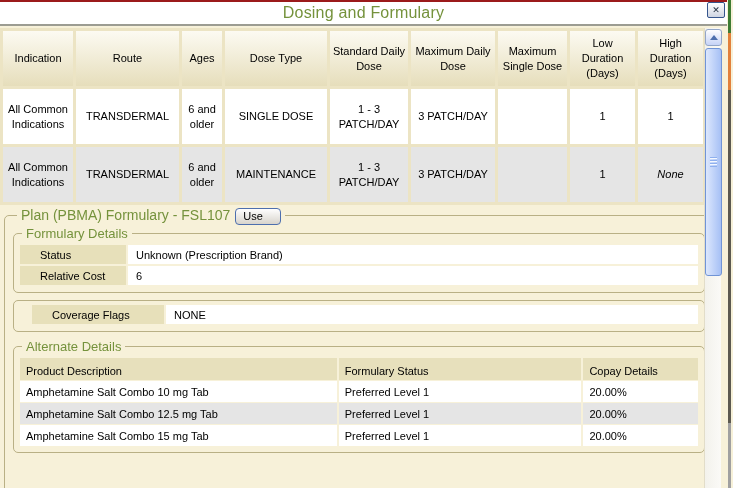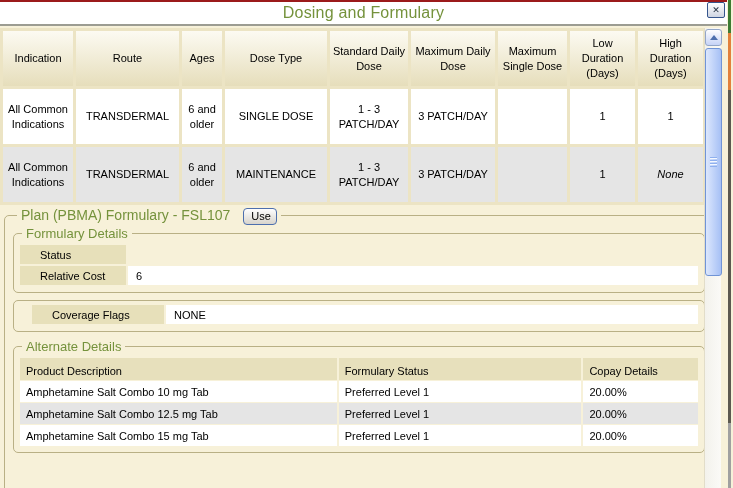--- a/index.html
+++ b/index.html
@@ -52,21 +52,21 @@
   legend { color:var(--olive,#75923c); padding:0 4px; margin-left:4px; white-space:nowrap; }
   fieldset.outer {
     position:absolute; top:207px; left:4px; width:710px; height:310px;
     padding:0 8px 8px 8px;
   }
   fieldset.outer > legend { font-size:14px; }
   fieldset.inner { margin:1px 0 7px 0; padding:2px 4px 5px 4px; }
   fieldset.inner > legend { font-size:13px; }
 
   .usebtn {
-    display:inline-block; margin-left:13px; padding:1px 5px 2px 7px;
+    display:inline-block; margin-left:5px; padding:1px 17px 2px 7px;
     font-size:11px; color:#000; vertical-align:middle; cursor:pointer;
     background:linear-gradient(#fefefe,#d8d4cc);
     border:1px solid var(--button-border,#4d6fae); border-radius:4px;
     font-family:"Liberation Sans", sans-serif;
   }
 
   .field-row { display:flex; gap:2px; margin:2px 2px; }
   .field-label { background:var(--label-tan,#e7e0ba); padding:4px 6px 3px 20px; flex:none; }
   .field-value { background:#fff; flex:1; padding:4px 8px 3px 8px; }
   .sec-formulary .field-label { width:106px; }
@@ -182,20 +182,21 @@
   <fieldset class="outer">
     <legend>
       <span>Plan (PBMA) Formulary - FSL107</span><button class="usebtn">Use</button>
     </legend>
 
     <fieldset class="inner sec-formulary">
       <legend>Formulary Details</legend>
       <div class="fields">
           <div class="field-row">
             <div class="field-label">Status</div>
+            <div class="field-value">Unknown (Prescription Brand)</div>
           </div>
           <div class="field-row">
             <div class="field-label">Relative Cost</div>
             <div class="field-value">6</div>
           </div>
         </div>
     </fieldset>
 
     <fieldset class="inner sec-coverage">
       <div class="fields">

